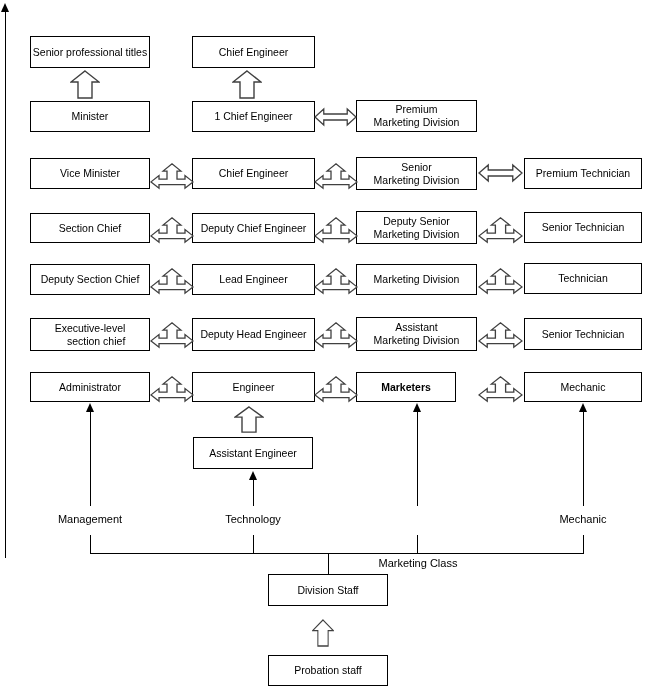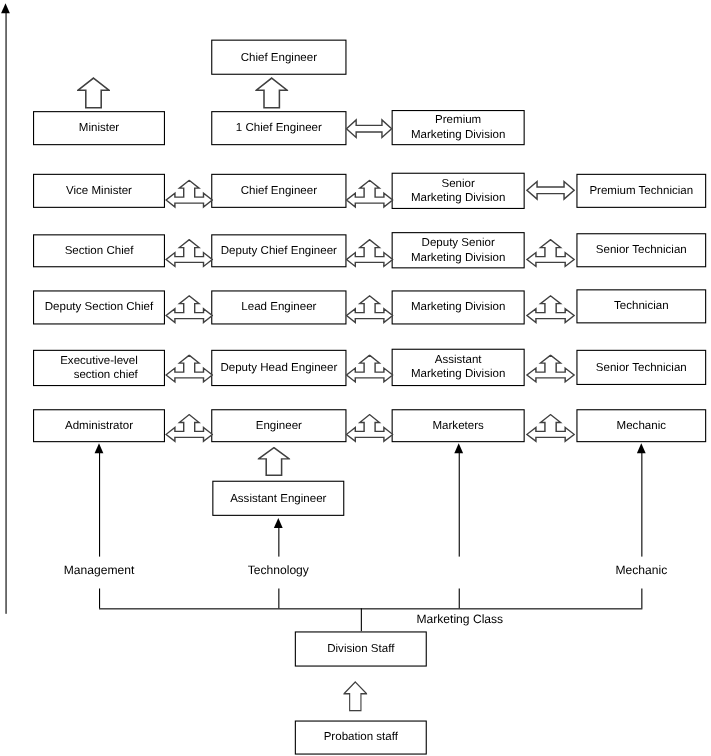--- a/index.html
+++ b/index.html
@@ -66,20 +66,21 @@
   <div class="vline" style="left:417px;top:410px;height:96px;"></div>
   <div class="vline" style="left:417px;top:535px;height:18px;"></div>
 
   <div class="tri-head" style="left:578.5px;top:403px;"></div>
   <div class="vline" style="left:583px;top:410px;height:96px;"></div>
   <div class="vline" style="left:583px;top:535px;height:18px;"></div>
 
   <div class="hline" style="left:90px;top:553px;width:494px;"></div>
   <div class="vline" style="left:328px;top:553px;height:21px;"></div>
 
+  <div class="box" style="left:30px;top:36px;width:120px;height:32px;">Senior professional titles</div>
   <div class="box" style="left:192px;top:36px;width:123px;height:32px;">Chief Engineer</div>
 
   <div class="box" style="left:30px;top:101px;width:120px;height:31px;">Minister</div>
   <div class="box" style="left:192px;top:101px;width:123px;height:31px;">1 Chief Engineer</div>
   <div class="box" style="left:356px;top:100px;width:121px;height:32px;">Premium
 Marketing Division</div>
 
   <div class="box" style="left:30px;top:158px;width:120px;height:31px;">Vice Minister</div>
   <div class="box" style="left:192px;top:158px;width:123px;height:31px;">Chief Engineer</div>
   <div class="box" style="left:356px;top:157px;width:121px;height:33px;">Senior
@@ -99,21 +100,21 @@
 
   <div class="box" style="left:30px;top:318px;width:120px;height:33px;text-align:right;">Executive-level
 section chief</div>
   <div class="box" style="left:192px;top:318px;width:123px;height:33px;">Deputy Head Engineer</div>
   <div class="box" style="left:356px;top:317px;width:121px;height:34px;">Assistant
 Marketing Division</div>
   <div class="box" style="left:524px;top:318px;width:118px;height:32px;">Senior Technician</div>
 
   <div class="box" style="left:30px;top:372px;width:120px;height:30px;">Administrator</div>
   <div class="box" style="left:192px;top:372px;width:123px;height:30px;">Engineer</div>
-  <div class="box" style="left:356px;top:372px;width:121px;height:30px;">Marketers</div>
+  <div class="box" style="left:356px;top:372px;width:100px;height:30px;font-weight:bold;">Marketers</div>
   <div class="box" style="left:524px;top:372px;width:118px;height:30px;">Mechanic</div>
 
   <div class="box" style="left:193px;top:437px;width:120px;height:32px;">Assistant Engineer</div>
   <div class="box" style="left:268px;top:574px;width:120px;height:32px;">Division Staff</div>
   <div class="box" style="left:268px;top:655px;width:120px;height:31px;">Probation staff</div>
 
   <svg class="arrow" style="left:70px;top:70px;" width="30" height="29">
       <use href="#up-arrow"></use>
     </svg>
   <svg class="arrow" style="left:232px;top:70px;" width="30" height="29">

